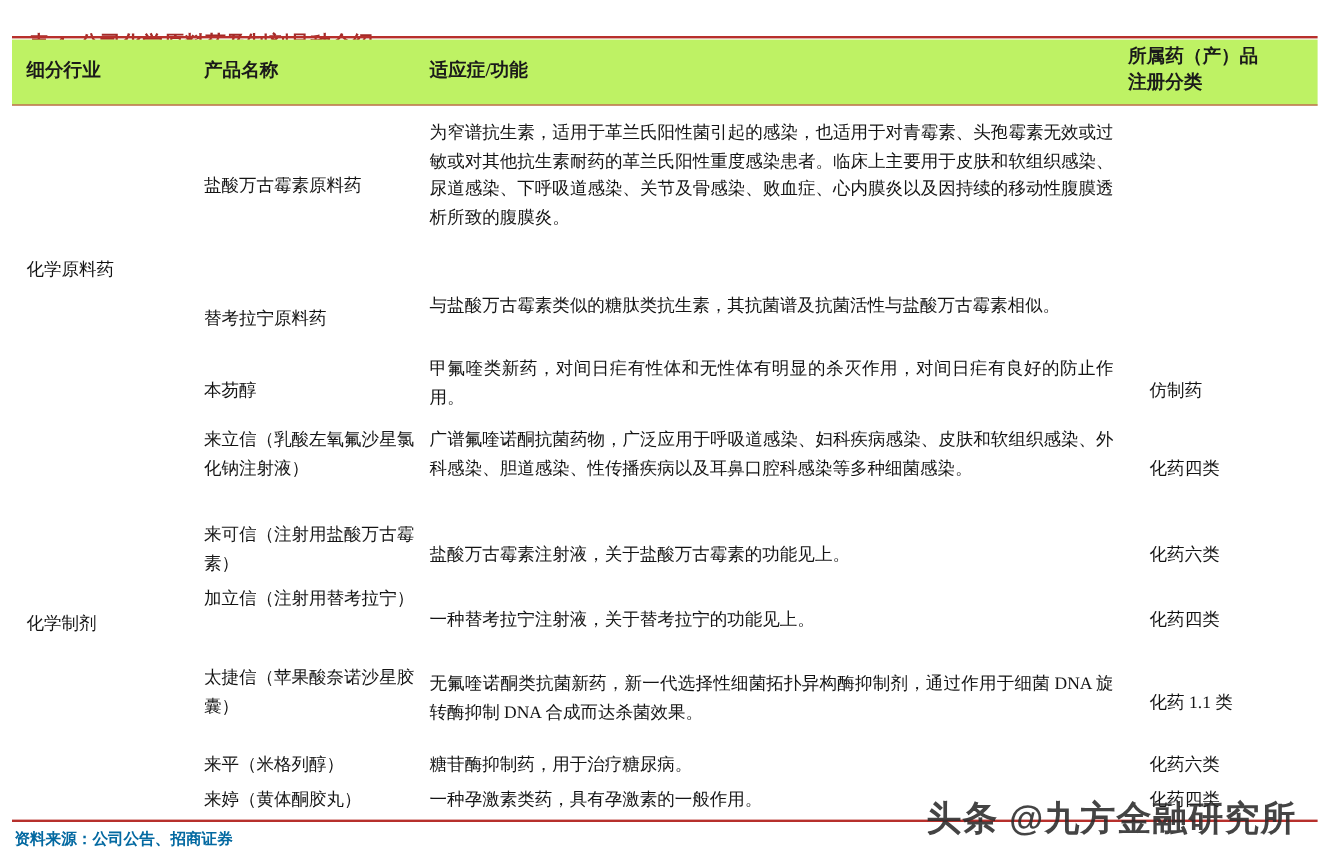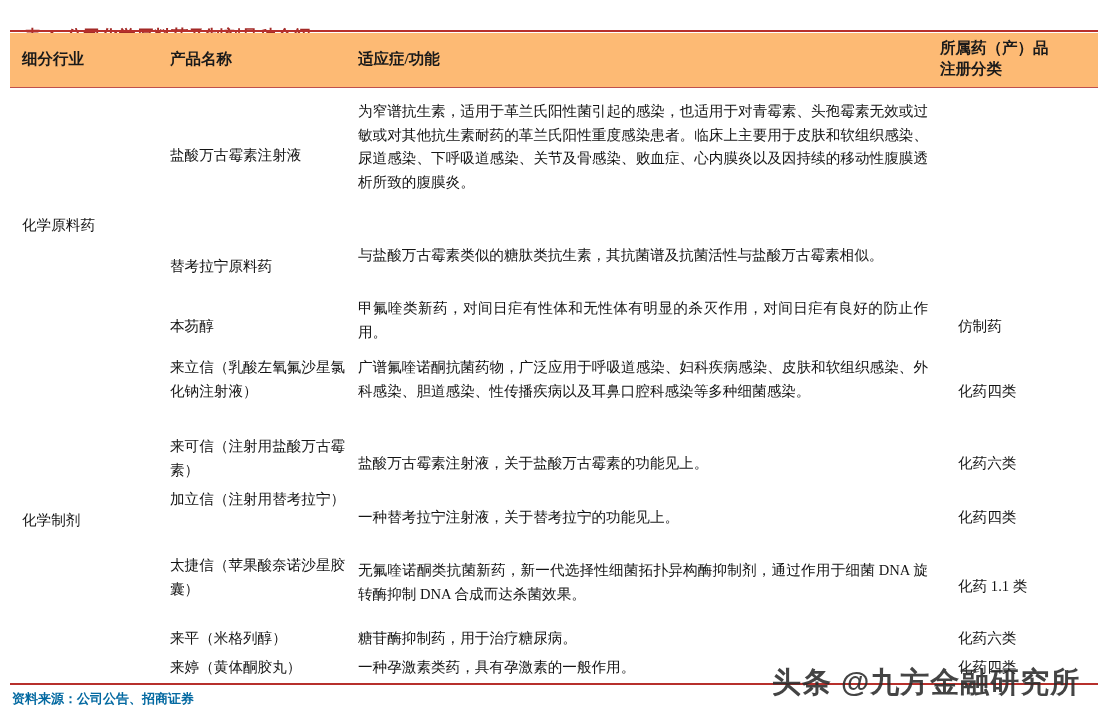--- a/index.html
+++ b/index.html
@@ -39,21 +39,21 @@
     left: 10px; top: 30px;
     width: 1088px; height: 2px;
     background: #b7302c;
   }
 
   
   .thead {
     position: absolute;
     left: 10px; top: 33px;
     width: 1088px; height: 55px;
-    background: #fdba74;
+    background: #bef264;
     border-bottom: 1.5px solid #c0504d;
     display: flex;
     align-items: center;
   }
   .th {
     font-size: 15.5px;
     font-weight: bold;
     color: #1a1a1a;
     line-height: 1.35;
     font-family: "Liberation Serif", "DejaVu Serif", serif;
@@ -131,21 +131,21 @@
       <span>所属药（产）品</span>
       <span>注册分类</span>
     </div>
   </div>
 
   <div class="tbody">
 
     <div class="cell col-seg" style="top:126px;">化学原料药</div>
     <div class="cell col-seg" style="top:421px;">化学制剂</div>
 
-    <div class="cell col-prod" style="top:56px;">盐酸万古霉素注射液</div>
+    <div class="cell col-prod" style="top:56px;">盐酸万古霉素原料药</div>
     <div class="cell col-desc" style="top:12px;">为窄谱抗生素，适用于革兰氏阳性菌引起的感染，也适用于对青霉素、头孢霉素无效或过敏或对其他抗生素耐药的革兰氏阳性重度感染患者。临床上主要用于皮肤和软组织感染、尿道感染、下呼吸道感染、关节及骨感染、败血症、心内膜炎以及因持续的移动性腹膜透析所致的腹膜炎。</div>
     <div class="cell col-reg" style="top:12px;"></div>
 
     <div class="cell col-desc" style="top:156px;">与盐酸万古霉素类似的糖肽类抗生素，其抗菌谱及抗菌活性与盐酸万古霉素相似。</div>
     <div class="cell col-prod" style="top:167px;">替考拉宁原料药</div>
     <div class="cell col-reg" style="top:156px;"></div>
 
     <div class="cell col-prod" style="top:227px;">本芴醇</div>
     <div class="cell col-desc" style="top:209px;">甲氟喹类新药，对间日疟有性体和无性体有明显的杀灭作用，对间日疟有良好的防止作用。</div>
     <div class="cell col-reg" style="top:227px;">仿制药</div>

